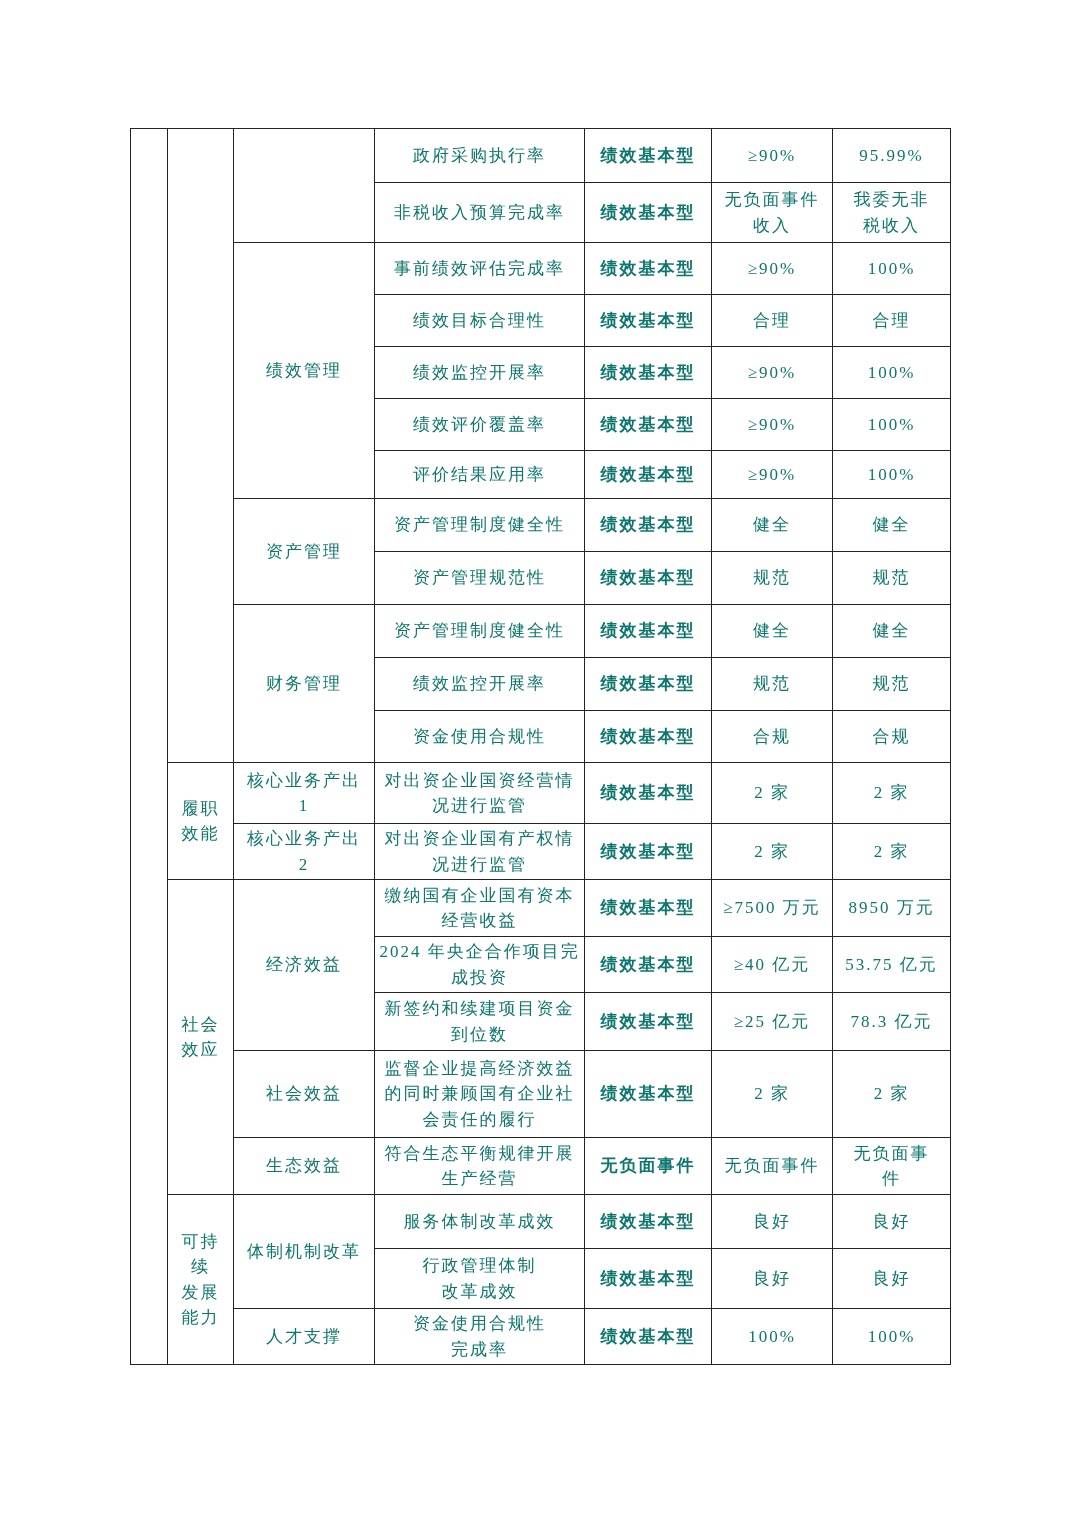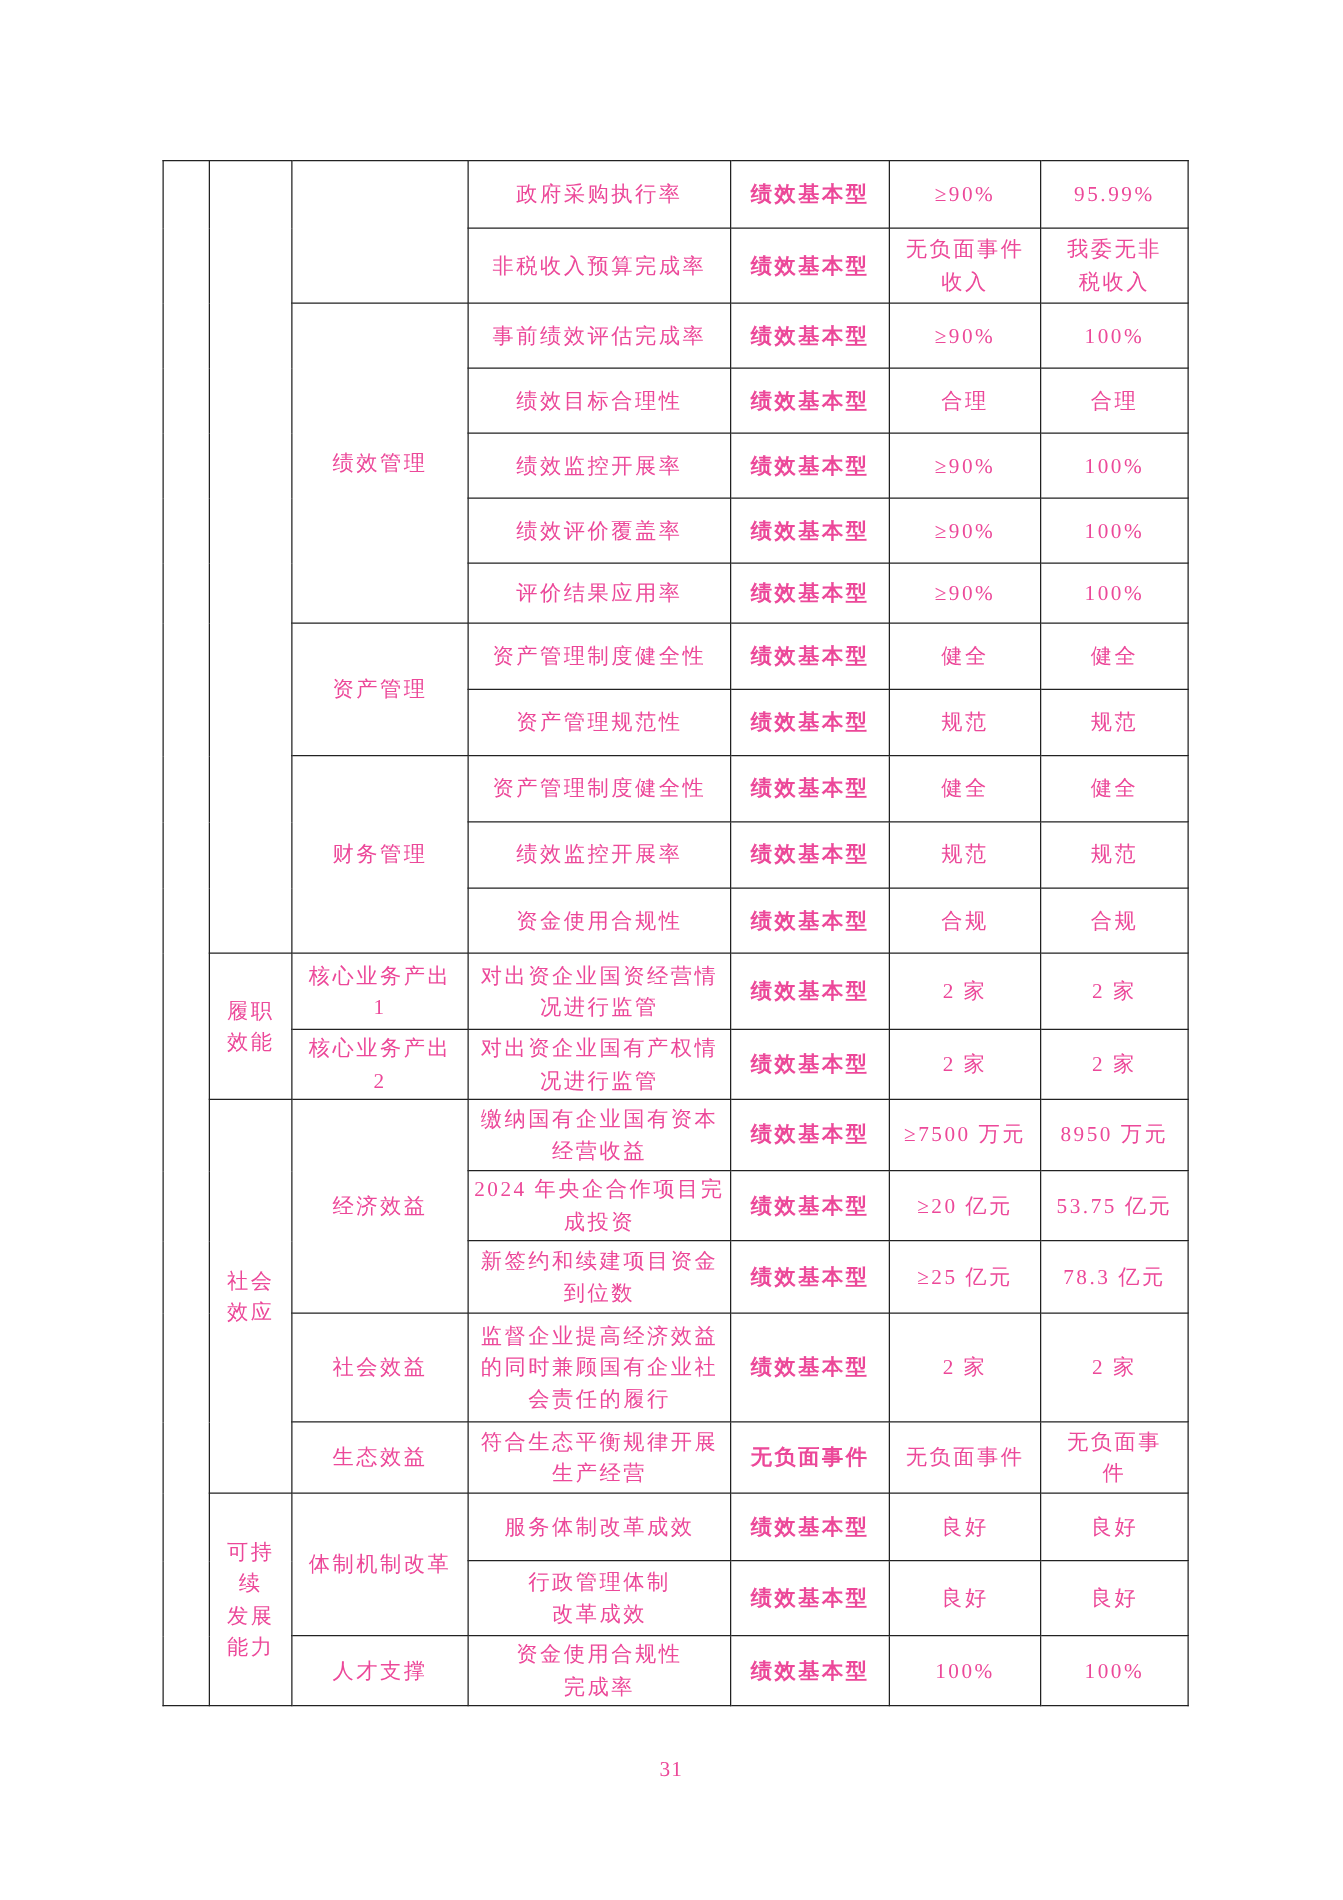--- a/index.html
+++ b/index.html
@@ -6,21 +6,21 @@
     margin: 0;
     padding: 0;
     background: #ffffff;
   }
   .page {
     position: relative;
     width: 1074px;
     height: 1520px;
     background: #ffffff;
     font-family: "Liberation Serif", "DejaVu Serif", serif;
-    color: #ec4899;
+    color: #0f766e;
   }
   table.report {
     position: absolute;
     left: 130px;
     top: 128px;
     width: 820px;
     border-collapse: collapse;
     table-layout: fixed;
   }
   table.report td {
@@ -168,21 +168,21 @@
         <td>缴纳国有企业国有资本
 经营收益</td>
         <td class="type-cell">绩效基本型</td>
         <td>≥7500 万元</td>
         <td>8950 万元</td>
       </tr>
       <tr style="height:44px">
         <td>2024 年央企合作项目完
 成投资</td>
         <td class="type-cell">绩效基本型</td>
-        <td>≥20 亿元</td>
+        <td>≥40 亿元</td>
         <td>53.75 亿元</td>
       </tr>
       <tr style="height:58px">
         <td>新签约和续建项目资金
 到位数</td>
         <td class="type-cell">绩效基本型</td>
         <td>≥25 亿元</td>
         <td>78.3 亿元</td>
       </tr>
       <tr style="height:87px">
@@ -225,15 +225,14 @@
         <td>人才支撑</td>
         <td>资金使用合规性
 完成率</td>
         <td class="type-cell">绩效基本型</td>
         <td>100%</td>
         <td>100%</td>
       </tr>
     </tbody>
   </table>
 
-  <div class="page-number">31</div>
 
 </div>
 
 </body></html>

